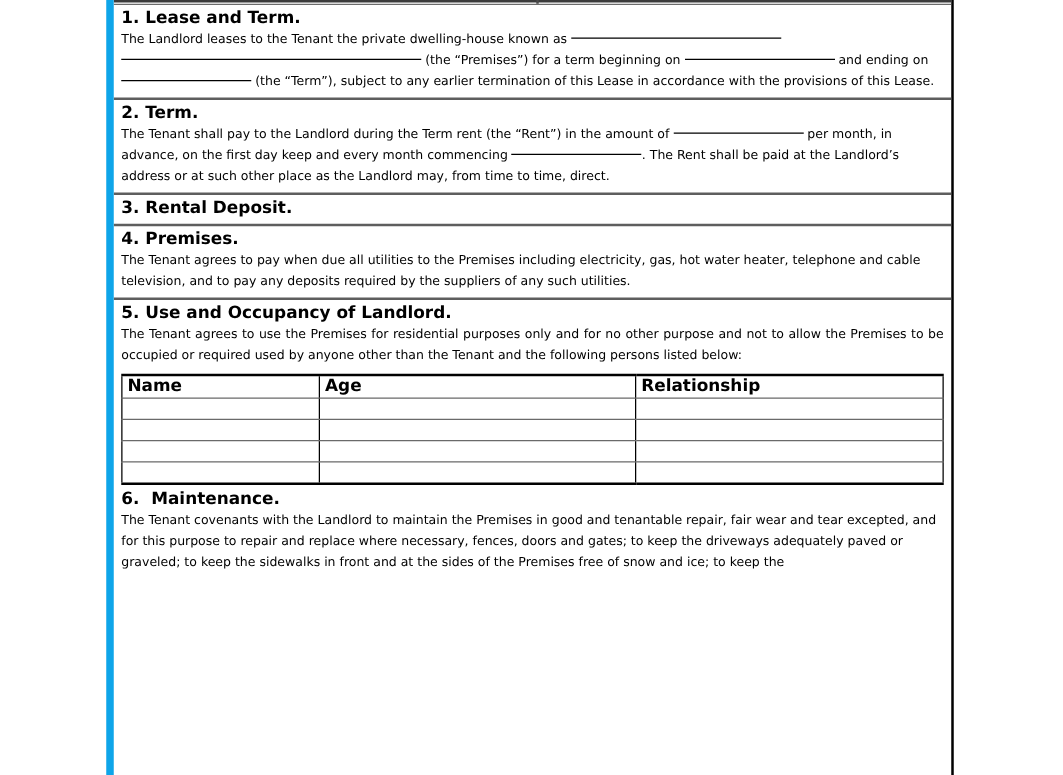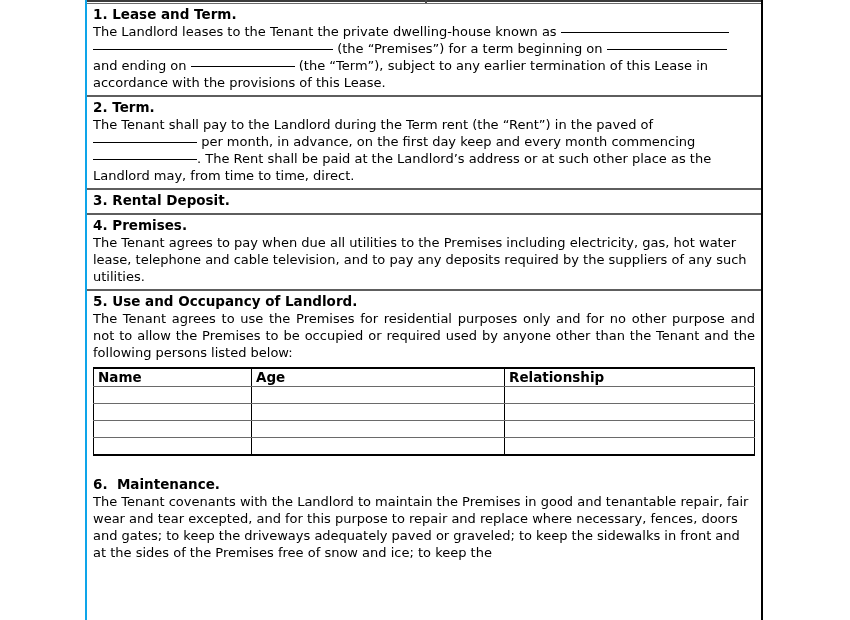--- a/index.html
+++ b/index.html
@@ -23,21 +23,21 @@
     background: #ffffff;
   }
 
   
   .doc-frame {
     position: absolute;
     left: 85px;
     top: 0px;
     width: 678px;
     height: 620px;
-    border-left: 2px solid #0ea5e9;
+    border-left: 6px solid #0ea5e9;
     border-right: 2px solid #000000;
     box-sizing: border-box;
     background: #ffffff;
     overflow: hidden;
   }
 
   
   .top-rule {
     position: relative;
     height: 4px;
@@ -67,21 +67,21 @@
 
   .clause-heading {
     font-weight: bold;
     font-size: 13.5px;
     line-height: 17px;
     margin: 0 0 0 0;
     white-space: nowrap;
   }
 
   .clause-body {
-    font-size: 13px;
+    font-size: 10px;
     line-height: 17px;
     margin: 0;
     text-align: left;
   }
   .clause-body.justified {
     text-align: justify;
     text-justify: inter-word;
   }
 
   
@@ -127,21 +127,21 @@
     height: 17px;
   }
   table.occupants tr:last-child td {
     border-bottom: 2px solid #000000;
   }
   col.c-name { width: 158px; }
   col.c-age  { width: 253px; }
   col.c-rel  { width: auto; }
 
   .clause-last {
-    padding-top: 20px;
+    padding-top: 3px;
   }
 </style>
 </head>
 <body>
 
 <div class="page">
   <div class="doc-frame">
 
     <div class="top-rule">
       <span class="tick"></span>
@@ -157,39 +157,39 @@
       </div>
     </div>
     <div class="clause-sep"></div>
 
     <div class="clause">
       <div class="clause-heading">
         <span>2.</span>
         <span>Term</span><span>.</span>
       </div>
       <div class="clause-body">
-        <span>The Tenant shall pay to the Landlord during the Term rent (the “Rent”) in the paved of </span><span class="blank b-short"></span><span> per month, in advance, on the first day keep and every month commencing </span><span class="blank b-short"></span><span>. The Rent shall be paid at the Landlord’s address or at such other place as the Landlord may, from time to time, direct.</span>
+        <span>The Tenant shall pay to the Landlord during the Term rent (the “Rent”) in the amount of </span><span class="blank b-short"></span><span> per month, in advance, on the first day keep and every month commencing </span><span class="blank b-short"></span><span>. The Rent shall be paid at the Landlord’s address or at such other place as the Landlord may, from time to time, direct.</span>
       </div>
     </div>
     <div class="clause-sep"></div>
 
     <div class="clause">
       <div class="clause-heading">
         <span>3.</span>
         <span>Rental Deposit</span><span>.</span>
       </div>
     </div>
     <div class="clause-sep"></div>
 
     <div class="clause">
       <div class="clause-heading">
         <span>4.</span>
         <span>Premises</span><span>.</span>
       </div>
-      <div class="clause-body">The Tenant agrees to pay when due all utilities to the Premises including electricity, gas, hot water lease, telephone and cable television, and to pay any deposits required by the suppliers of any such utilities.</div>
+      <div class="clause-body">The Tenant agrees to pay when due all utilities to the Premises including electricity, gas, hot water heater, telephone and cable television, and to pay any deposits required by the suppliers of any such utilities.</div>
     </div>
     <div class="clause-sep"></div>
 
     <div class="clause">
       <div class="clause-heading">
         <span>5.</span>
         <span>Use and Occupancy of Landlord</span><span>.</span>
       </div>
       <div class="clause-body justified">The Tenant agrees to use the Premises for residential purposes only and for no other purpose and not to allow the Premises to be occupied or required used by anyone other than the Tenant and the following persons listed below:</div>
     </div>

